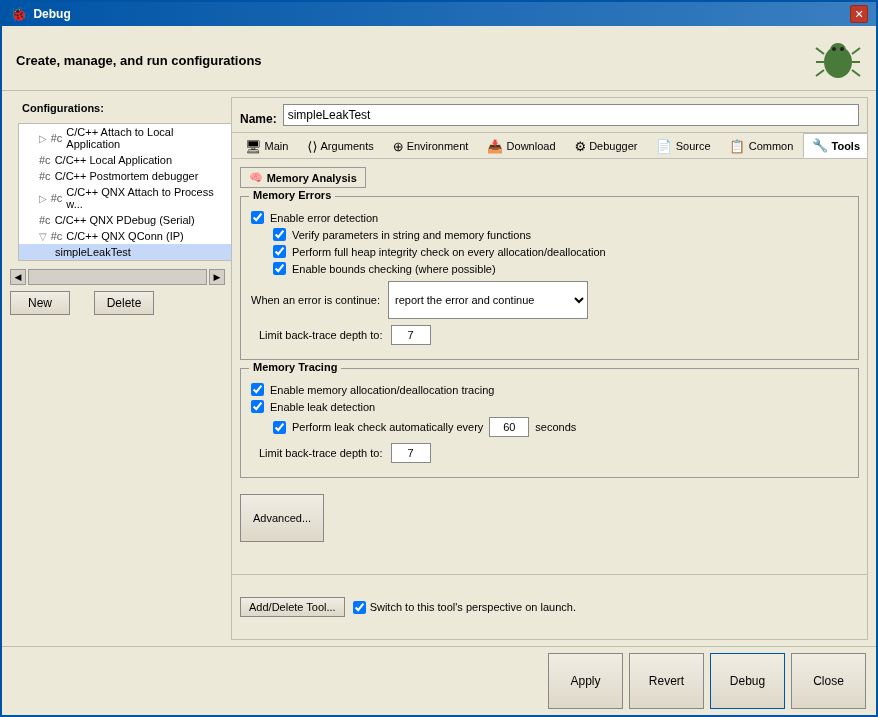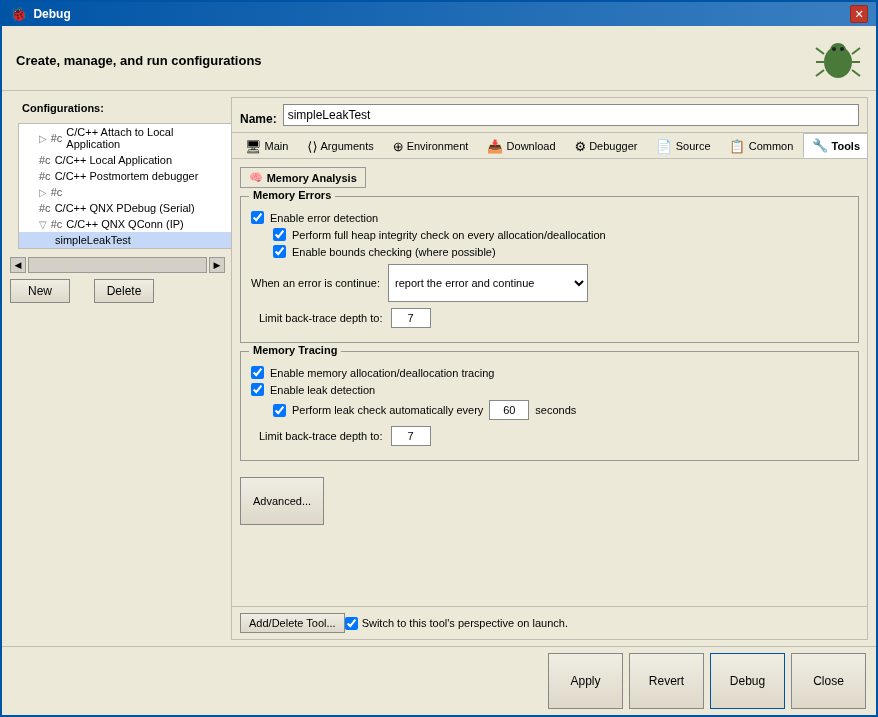--- a/index.html
+++ b/index.html
@@ -274,23 +274,23 @@
       border: 1px solid #888;
       background: linear-gradient(to bottom, #f0ede4, #ddd8c8);
       font-size: 11px;
       cursor: pointer;
       margin-top: 8px;
     }
 
     .bottom-toolbar {
       display: flex;
       align-items: center;
-      padding: 6px 8px;
+      padding: 22px 8px;
       border-top: 1px solid #c0bdb5;
-      gap: 0;
+      gap: 8px;
       background: #ece9d8;
     }
 
     .add-delete-btn {
       padding: 3px 8px;
       border: 1px solid #888;
       background: linear-gradient(to bottom, #f0ede4, #ddd8c8);
       font-size: 11px;
       cursor: pointer;
     }
@@ -409,20 +409,21 @@
           <span style="color:#555;font-size:11px;">#c</span>
           <span>C/C++ Local Application</span>
         </div>
         <div class="sidebar-item indent1">
           <span style="color:#555;font-size:11px;">#c</span>
           <span>C/C++ Postmortem debugger</span>
         </div>
         <div class="sidebar-item indent1">
           <span class="tree-icon">▷</span>
           <span style="color:#555;font-size:11px;">#c</span>
+          <span>C/C++ QNX Attach to Process w...</span>
         </div>
         <div class="sidebar-item indent1">
           <span style="color:#555;font-size:11px;">#c</span>
           <span>C/C++ QNX PDebug (Serial)</span>
         </div>
         <div class="sidebar-item indent1">
           <span class="tree-icon">▽</span>
           <span style="color:#555;font-size:11px;">#c</span>
           <span>C/C++ QNX QConn (IP)</span>
         </div>
@@ -492,20 +493,24 @@
           <span>Memory Analysis</span>
         </div>
 
         
         <div class="section-box">
           <span class="section-title">Memory Errors</span>
           <div class="section-content">
             <div class="checkbox-row">
               <input type="checkbox" checked="" style="">
               <span class="checkbox-label">Enable error detection</span>
+            </div>
+            <div class="checkbox-row indent">
+              <input type="checkbox" checked="" style="">
+              <span class="checkbox-label">Verify parameters in string and memory functions</span>
             </div>
             <div class="checkbox-row indent">
               <input type="checkbox" checked="" style="">
               <span class="checkbox-label">Perform full heap integrity check on every allocation/deallocation</span>
             </div>
             <div class="checkbox-row indent">
               <input type="checkbox" checked="" style="">
               <span class="checkbox-label">Enable bounds checking (where possible)</span>
             </div>
             <div class="form-row">

